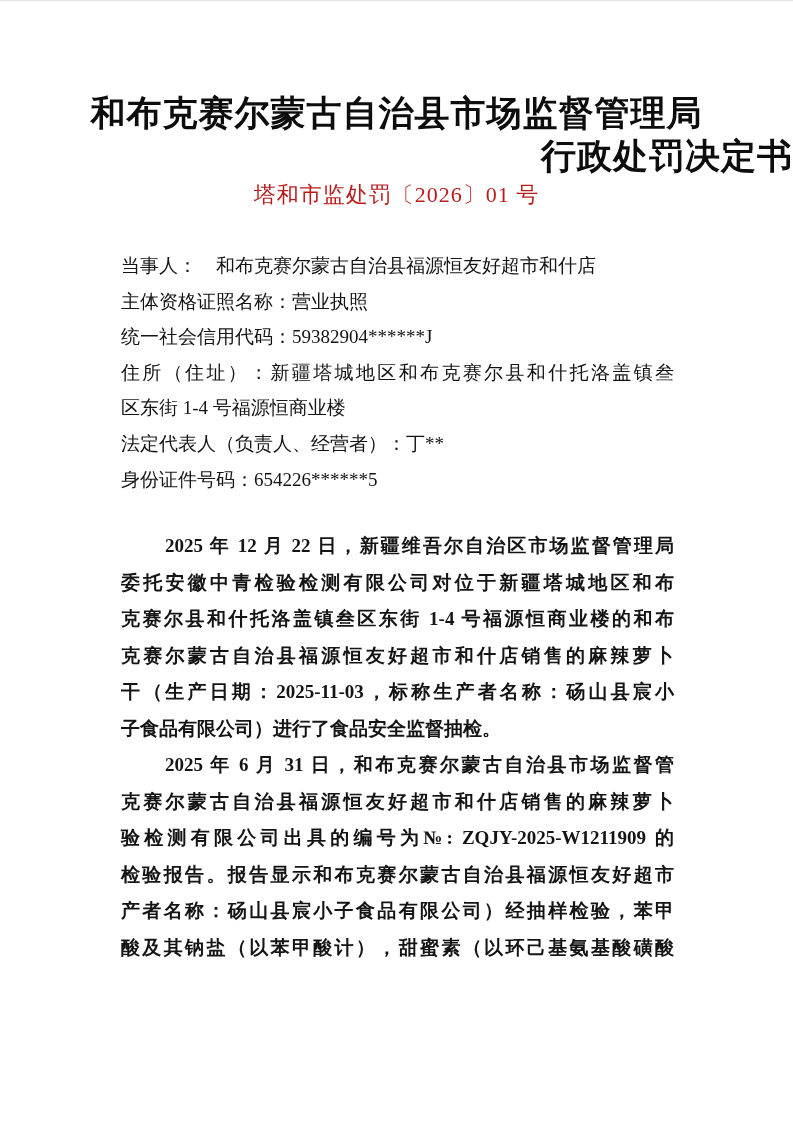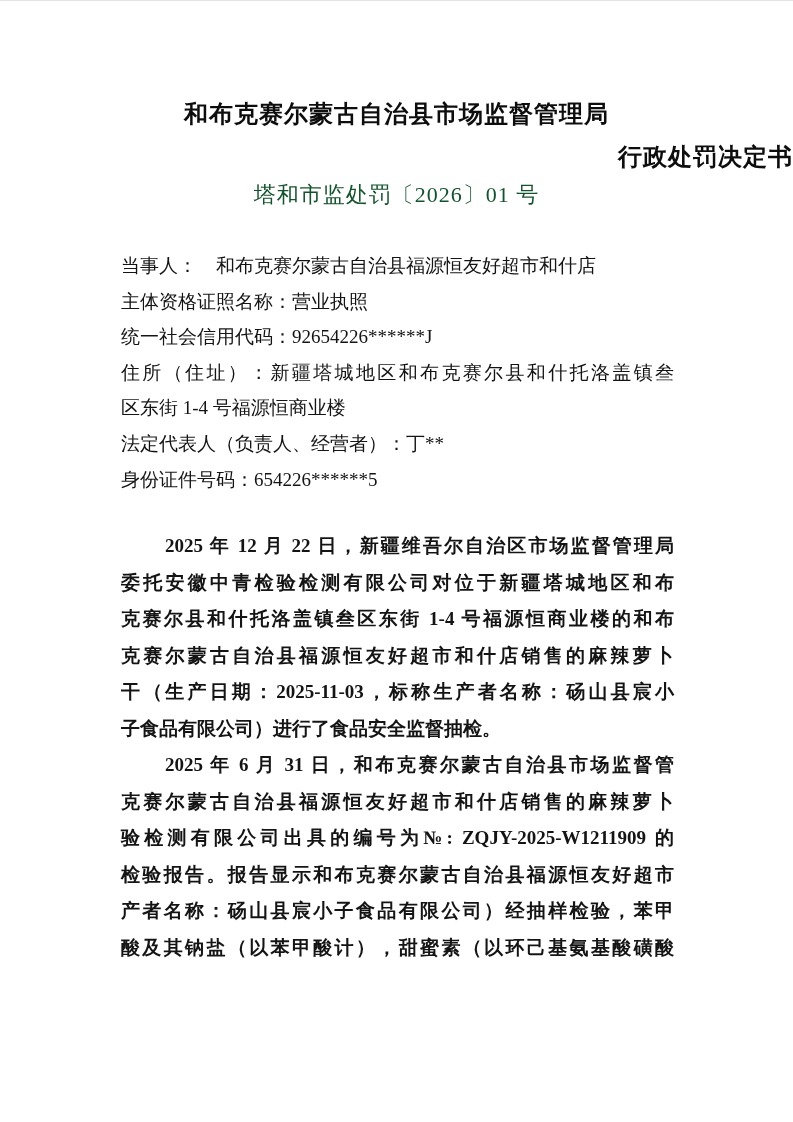--- a/index.html
+++ b/index.html
@@ -21,36 +21,36 @@
     position: absolute;
     top: 0; left: 0; right: 0;
     height: 1px;
     background: #e4e4e4;
   }
   .title {
     position: absolute;
     left: 0; right: 0;
     text-align: center;
     font-weight: bold;
-    font-size: 24px;
+    font-size: 35px;
     line-height: 42px;
     letter-spacing: 1px;
     color: #0d0d0d;
   }
   .title.first  { top: 93px; }
   .title.second { top: 136px; text-align: right; }
   .docnum {
     position: absolute;
     left: 0; right: 0;
     top: 180px;
     text-align: center;
     font-size: 22px;
     line-height: 30px;
     letter-spacing: 1px;
-    color: #14532d;
+    color: #b91c1c;
   }
   .body-col {
     position: absolute;
     left: 121px;
     width: 553px;
     font-size: 19px;
     color: #141414;
   }
   .party { top: 248px; }
   .paras { top: 528px; }
@@ -78,21 +78,21 @@
 
   <div class="title first">和布克赛尔蒙古自治县市场监督管理局</div>
 
   <div class="title second">行政处罚决定书</div>
 
   <div class="docnum">塔和市监处罚〔2026〕01 号</div>
 
   <div class="body-col party">
     <div class="line">当事人：　和布克赛尔蒙古自治县福源恒友好超市和什店</div>
     <div class="line">主体资格证照名称：营业执照</div>
-    <div class="line">统一社会信用代码：92654226******J</div>
+    <div class="line">统一社会信用代码：59382904******J</div>
     <div class="line j">住所（住址）：新疆塔城地区和布克赛尔县和什托洛盖镇叁</div>
     <div class="line">区东街 1-4 号福源恒商业楼</div>
     <div class="line">法定代表人（负责人、经营者）：丁**</div>
     <div class="line">身份证件号码：654226******5</div>
   </div>
 
   <div class="body-col paras">
     <div class="line j ind">2025 年 12 月 22 日，新疆维吾尔自治区市场监督管理局</div>
     <div class="line j">委托安徽中青检验检测有限公司对位于新疆塔城地区和布</div>
     <div class="line j">克赛尔县和什托洛盖镇叁区东街 1-4 号福源恒商业楼的和布</div>

